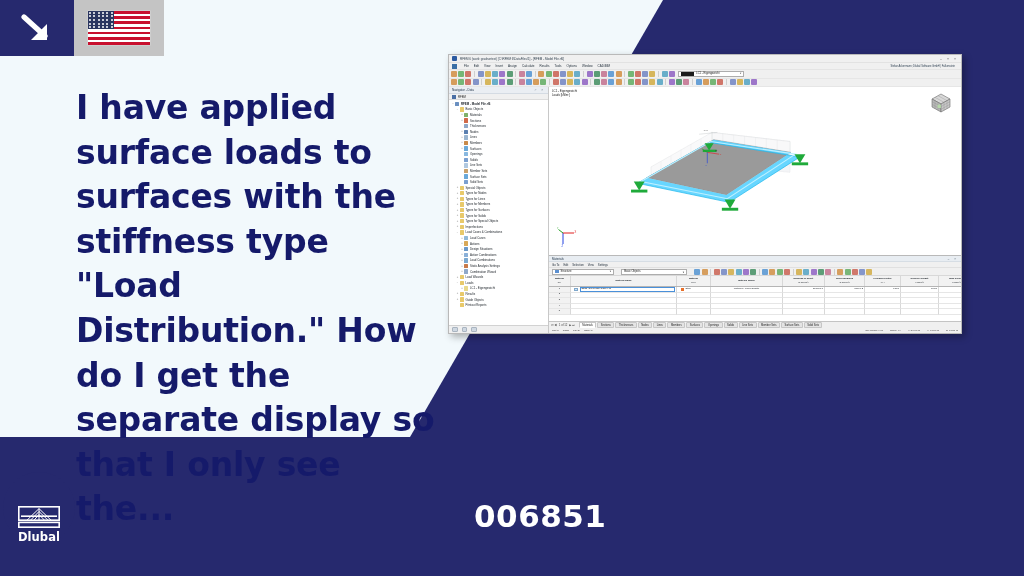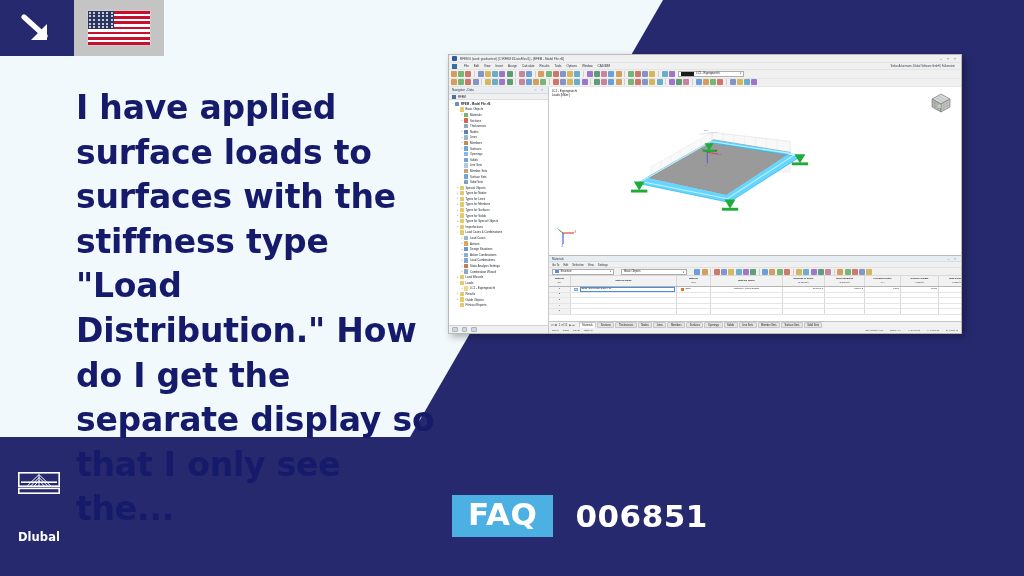--- a/index.html
+++ b/index.html
@@ -36,21 +36,21 @@
     position: absolute; left: 76px; top: 86px; width: 360px; z-index: 6;
     color: #151a6a;
     font-size: 33px; line-height: 44.6px; font-weight: 700;
     letter-spacing: -0.2px;
     font-family: "DejaVu Sans", sans-serif;
   }
 
   
   #logo { position: absolute; left: 3px; top: 472px; width: 72px; height: 72px; border-radius: 50%;
           background: #26296e; z-index: 7; display: flex; flex-direction: column;
-          align-items: center; justify-content: space-between; }
+          align-items: center; justify-content: flex-end; }
   #logo .mark { width: 42px; height: 22px; position: relative; }
   #logo .mark svg { display: block; }
   #logo .wordmark { color: #fff; font-size: 11.5px; font-weight: 700; letter-spacing: 0.1px;
                     margin-top: 2px; font-family: "DejaVu Sans", sans-serif; }
 
   
   #faq-row { position: absolute; left: 452px; top: 492px; height: 48px; display: flex; align-items: center; z-index: 7; }
   #faq-badge { background: #4db0e2; color: #fff; font-size: 31px; font-weight: 700;
                padding: 4px 16px 7px 16px; line-height: 1; letter-spacing: 0.5px;
                font-family: "DejaVu Sans", sans-serif; }
@@ -228,21 +228,20 @@
       <rect x="0.8" y="0.8" width="40.4" height="13.4" fill="none" stroke="#ffffff" stroke-width="1.6"></rect>
       <rect x="0.8" y="16.4" width="40.4" height="4.8" fill="none" stroke="#ffffff" stroke-width="1.6"></rect>
       <path d="M21 2.6 L21 14.2 M21 2.6 L9 14.2 M21 2.6 L33 14.2 M21 5.5 L12.5 14.2 M21 5.5 L30 14.2 M21 8.5 L16 14.2 M21 8.5 L26.5 14.2" stroke="#ffffff" stroke-width="1" fill="none"></path>
       <rect x="3" y="9.4" width="36" height="1.6" fill="#ffffff"></rect>
     </svg>
   </div>
   <div class="wordmark">Dlubal</div>
 </div>
 
 <div id="faq-row">
-  <div id="faq-badge">FAQ</div>
   <div id="faq-number">006851</div>
 </div>
 
 <div id="app-window">
 
   <div class="titlebar">
     <div class="appicon"></div>
     <div class="tt">RFEM 6 (work: gradruntest) [C:\RFEM 6\DataFiles\1] - [RFEM - Model File.rf6]</div>
     <div class="winbtns">
       <span>–</span>

